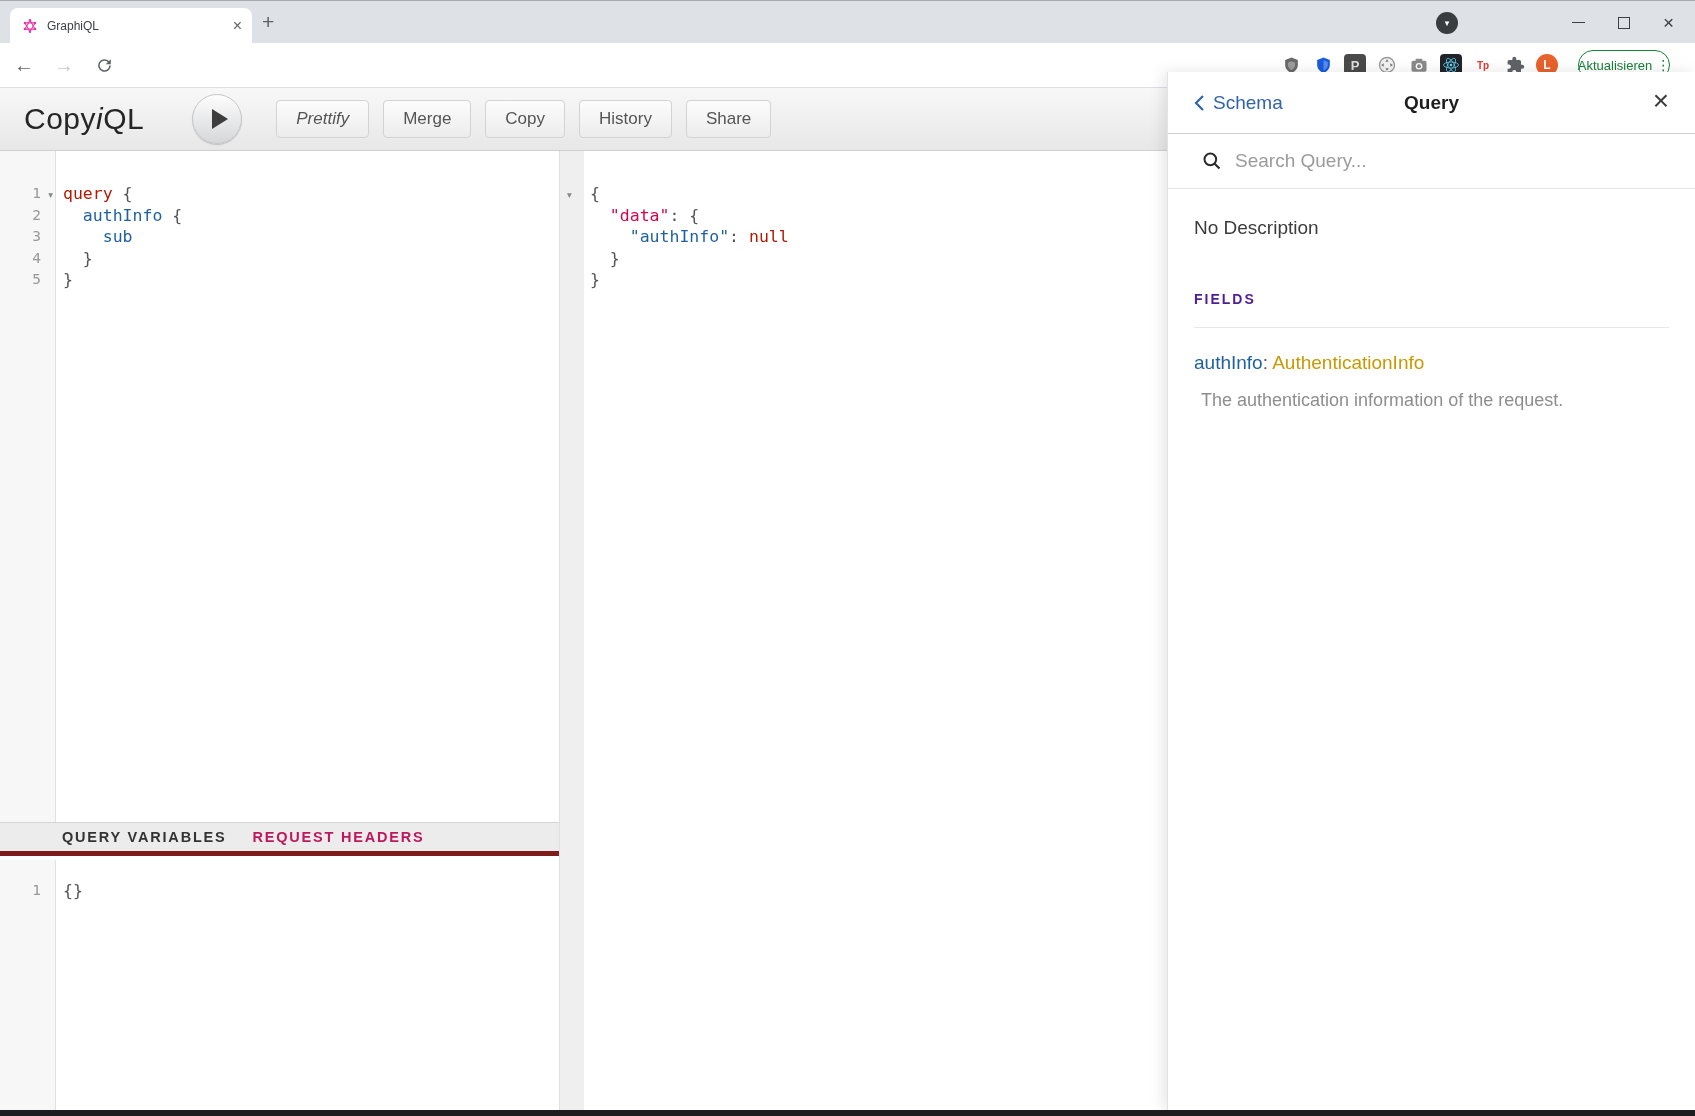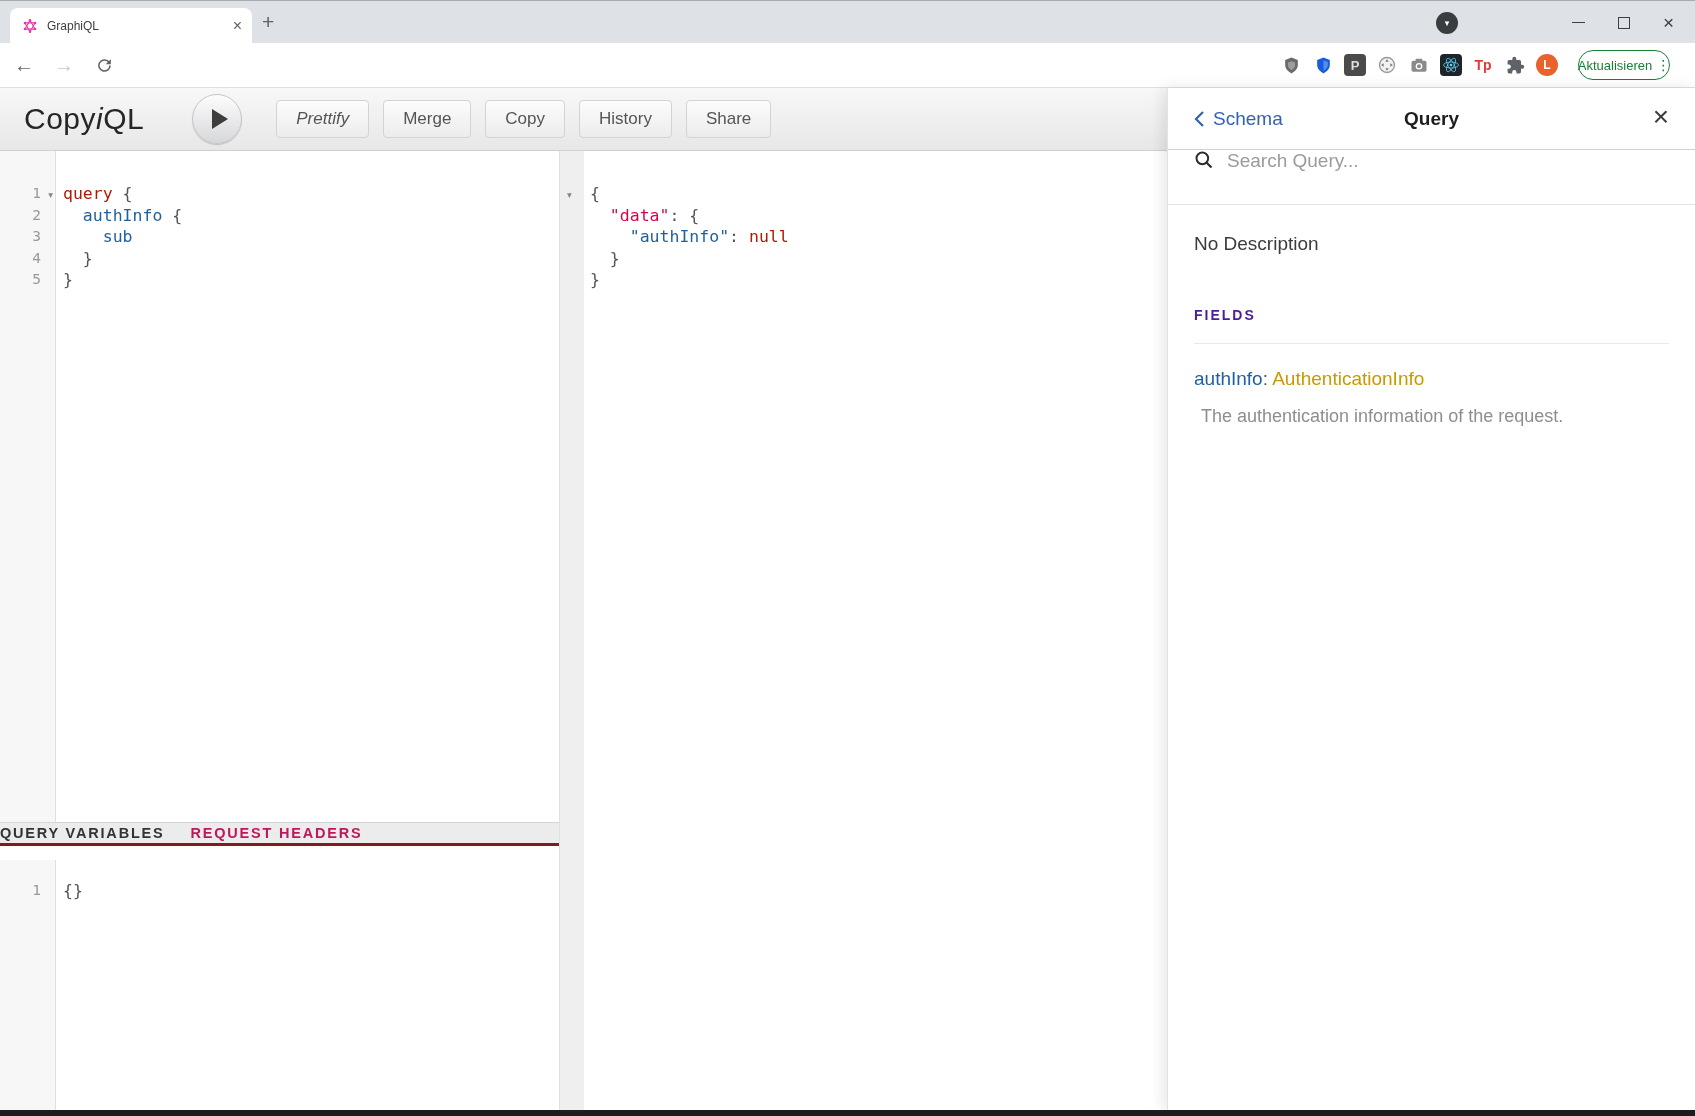--- a/index.html
+++ b/index.html
@@ -28,21 +28,21 @@
   .nav-ic { width:24px; text-align:center; font-size:20px; color:#5f6368; }
   .nav-ic.disabled { color:#c4c8cc; }
   .omnibox { position:absolute; left:112px; top:6px; width:1150px; height:32px; background:#f1f3f4; border-radius:16px; display:flex; align-items:center; padding:0 14px; }
   .omni-url { font-size:14px; color:#46494d; margin-left:10px; flex:1; }
   .omni-star { font-size:19px; color:#5f6368; margin-left:14px; }
   .icon-star::before { content:"☆"; }
   .ext-row { position:absolute; left:1280px; top:0; height:44px; display:flex; align-items:center; gap:10px; }
   .ext { width:22px; height:22px; display:flex; align-items:center; justify-content:center; }
   .ext-p { background:#4a4a4a; border-radius:4px; color:#ddd; font-size:13px; font-weight:bold; }
   .ext-react { background:#20232a; border-radius:4px; }
-  .ext-tp { color:#e53935; font-weight:bold; font-size:14px; }
+  .ext-tp { color:#e53935; font-weight:bold; font-size:10px; }
   .ext-avatar { background:#e8622c; border-radius:50%; color:#fff; font-size:12px; font-weight:bold; }
   .refresh-pill { position:absolute; left:1578px; top:7px; height:30px; width:92px; border:1px solid #188038; border-radius:15px; display:flex; align-items:center; justify-content:center; gap:4px; background:#fff; }
   .refresh-label { color:#188038; font-size:13px; }
   .kebab { color:#188038; font-size:14px; }
   .icon-kebab::before { content:"⋮"; }
 
   
   .gql-topbar { position:absolute; top:88px; left:0; width:1167px; height:63px; background:linear-gradient(#f8f8f8,#e7e7e7); border-bottom:1px solid #d0d0d0; display:flex; align-items:center; }
   .gql-logo { margin-left:24px; font-size:30px; color:#262626; letter-spacing:0.5px; }
   .gql-logo em { font-style:italic; }
@@ -58,39 +58,39 @@
   .cm-gutter { width:56px; background:#f7f7f7; border-right:1px solid #e0e0e0; flex:none; }
   .cm-code { flex:1; padding-left:7px; }
   .pt32 .cm-gutter, .pt32 .cm-code { padding-top:32px; }
   .pt20 .cm-gutter, .pt20 .cm-code { padding-top:20px; }
   .cm-line { white-space:pre; font:16.5px/21.5px "DejaVu Sans Mono", monospace; color:#141823; }
   .cm-gutter-line { position:relative; height:21.5px; text-align:right; padding-right:14px; font:14.5px/21.5px "DejaVu Sans Mono", monospace; color:#999; }
   .cm-fold { position:absolute; right:2px; top:1px; font-family:"DejaVu Sans",sans-serif; font-size:9.5px; color:#888; }
   .cm-fold::before { content:"▾"; }
   .tk-kw { color:#B11A04; } .tk-prop { color:#1F61A0; } .tk-def { color:#D2054E; } .tk-pun { color:#555; }
 
-  .vars-bar { position:absolute; top:671px; left:0; right:0; height:24px; background:#ececec; border-top:1px solid #d6d6d6; border-bottom:3px solid #7f1d1d; display:flex; align-items:center; gap:26px; }
+  .vars-bar { position:absolute; top:671px; left:0; right:0; height:34px; background:#ececec; border-top:1px solid #d6d6d6; border-bottom:5px solid #7f1d1d; display:flex; align-items:center; padding-left:62px; gap:26px; }
   .vars-tab { font-size:14.5px; font-weight:bold; letter-spacing:1.8px; color:#be185d; cursor:pointer; }
   .vars-tab.active { color:#333; }
   .vars-editor { top:709px; bottom:0; position:absolute; left:0; right:0; display:flex; }
 
   .result-pane { position:absolute; top:151px; left:560px; width:607px; bottom:6px; background:#fff; display:flex; }
   .result-gutter { width:24px; background:#efefef; flex:none; }
   .result-gutter .cm-gutter-line { padding-right:0; }
   .result-gutter .cm-fold { left:7px; right:auto; }
   .result-code { flex:1; padding-left:6px; }
   .result-pane.pt32 .result-gutter, .result-pane.pt32 .result-code { padding-top:32px; }
 
   
-  .doc-panel { position:absolute; top:88px; left:1167px; width:528px; bottom:6px; background:#fff; border-left:1px solid #e3e3e3; box-shadow:-4px 0 14px rgba(0,0,0,0.10); }
+  .doc-panel { position:absolute; top:72px; left:1167px; width:528px; bottom:6px; background:#fff; border-left:1px solid #e3e3e3; box-shadow:-4px 0 14px rgba(0,0,0,0.10); }
   .doc-header { height:62px; border-bottom:1px solid #d0d0d0; position:relative; display:flex; align-items:center; padding:0 25px; }
   .doc-back { display:flex; align-items:center; gap:8px; color:#3164AD; font-size:19px; cursor:pointer; }
   .doc-title { position:absolute; left:0; right:0; text-align:center; font-weight:bold; font-size:19px; color:#1e1e1e; }
   .doc-close { position:absolute; right:26px; top:14px; font-size:28px; font-weight:300; color:#3c3c3c; cursor:pointer; line-height:30px; }
-  .doc-search { height:55px; border-bottom:1px solid #e4e4e4; display:flex; align-items:flex-start; padding:0 26px; }
+  .doc-search { height:55px; border-bottom:1px solid #e4e4e4; display:flex; align-items:center; padding:0 34px; }
   .doc-search input { border:none; outline:none; background:transparent; font-size:19px; color:#333; margin-left:13px; width:100%; font-family:"Liberation Sans",sans-serif; }
   .doc-search input::placeholder { color:#9b9b9b; }
   .doc-nodesc { margin:28px 26px 0; font-size:19px; color:#3c3c3c; }
   .doc-fields { margin:52px 26px 0; font-size:14px; font-weight:bold; letter-spacing:2px; color:#4c1d95; padding-bottom:20px; border-bottom:1px solid #e8e8e8; }
   .doc-field { margin:24px 26px 0; font-size:19px; }
   .fld-name { color:#1F61A0; } .fld-sep { color:#555; } .fld-type { color:#CA9800;text-align:center; }
   .doc-field-desc { margin:16px 26px 0 33px; font-size:18px; color:#8e8e8e; }
 
   .taskbar-sliver { position:absolute; bottom:0; left:0; right:0; height:6px; background:#1d1d1f; }
 </style>

